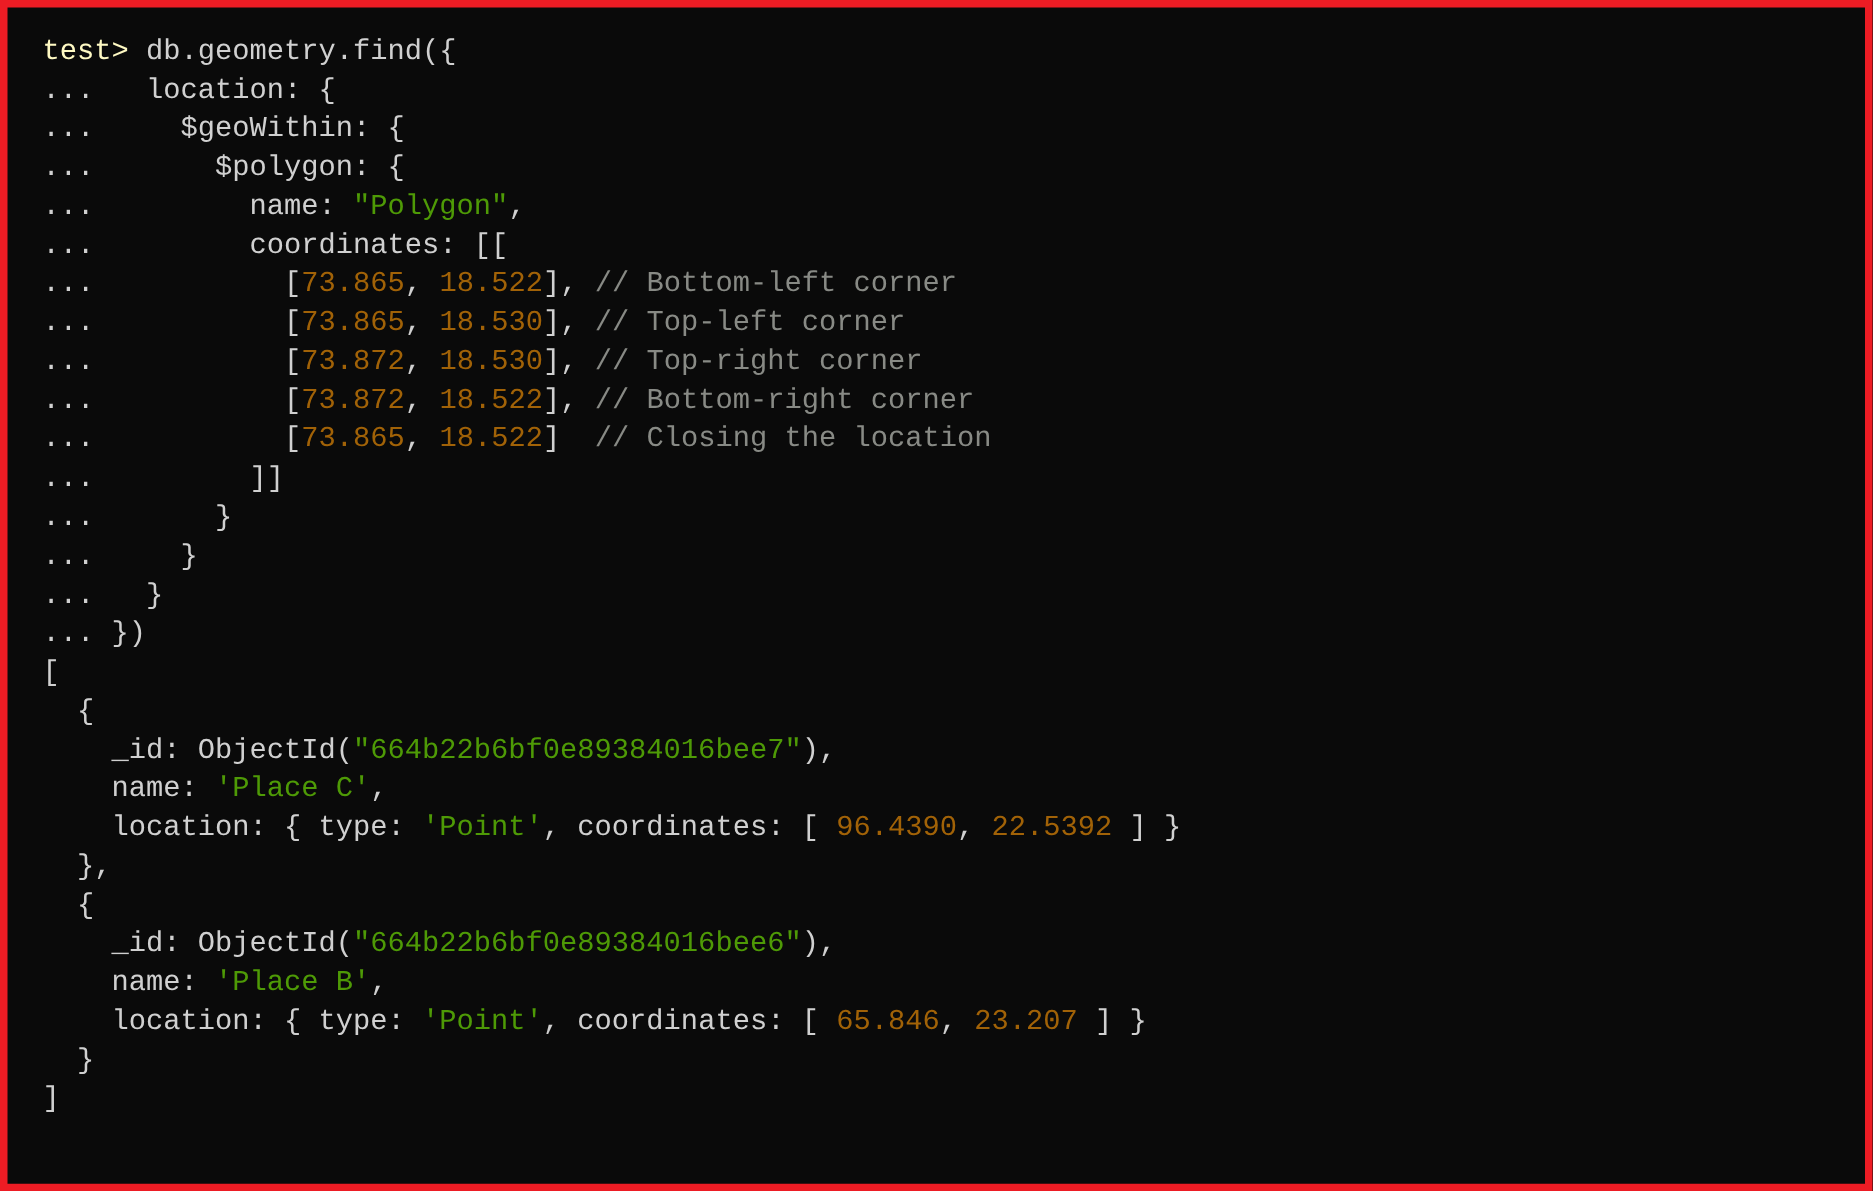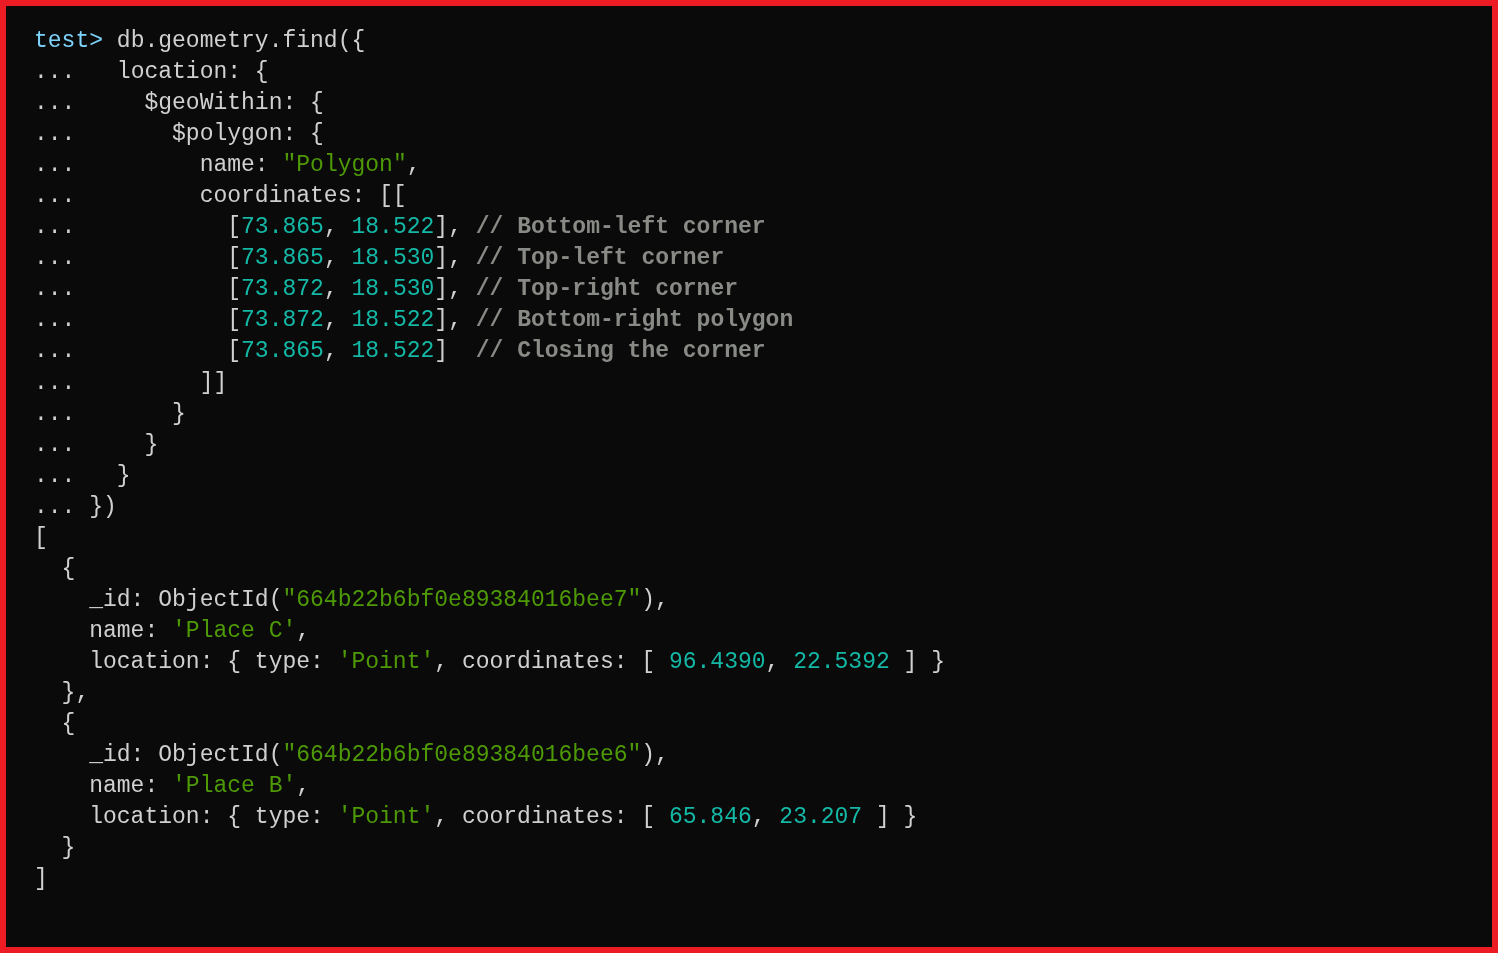--- a/index.html
+++ b/index.html
@@ -15,40 +15,40 @@
       font-family: 'Consolas', 'Monaco', 'Courier New', monospace;
       font-size: 23px;
       line-height: 1.35;
       padding: 20px 28px;
       color: #d0d0d0;
       overflow: hidden;
     }
     .terminal {
       white-space: pre;
     }
-    .prompt { color: #7dd3fc; margin-top: 28px; }
+    .prompt { color: #fef9c3; margin-top: 28px; }
     .cont { color: #d0d0d0; }
     .string { color: #4e9a06; }
-    .number { color: #14b8a6; }
-    .comment { color: #888a85; font-weight: bold; }
+    .number { color: #a16207; }
+    .comment { color: #888a85; }
   </style>
 </head>
 <body>
 
 <div class="terminal"><span class="prompt">test&gt;</span><span> </span><span>db.geometry.find({</span>
 <span class="cont">...</span><span>   location: {</span>
 <span class="cont">...</span><span>     $geoWithin: {</span>
 <span class="cont">...</span><span>       $polygon: {</span>
 <span class="cont">...</span><span>         name: </span><span class="string">"Polygon"</span><span>,</span>
 <span class="cont">...</span><span>         coordinates: [[</span>
 <span class="cont">...</span><span>           [</span><span class="number">73.865</span><span>, </span><span class="number">18.522</span><span>], </span><span class="comment">// Bottom-left corner</span>
 <span class="cont">...</span><span>           [</span><span class="number">73.865</span><span>, </span><span class="number">18.530</span><span>], </span><span class="comment">// Top-left corner</span>
 <span class="cont">...</span><span>           [</span><span class="number">73.872</span><span>, </span><span class="number">18.530</span><span>], </span><span class="comment">// Top-right corner</span>
-<span class="cont">...</span><span>           [</span><span class="number">73.872</span><span>, </span><span class="number">18.522</span><span>], </span><span class="comment">// Bottom-right polygon</span>
-<span class="cont">...</span><span>           [</span><span class="number">73.865</span><span>, </span><span class="number">18.522</span><span>]  </span><span class="comment">// Closing the corner</span>
+<span class="cont">...</span><span>           [</span><span class="number">73.872</span><span>, </span><span class="number">18.522</span><span>], </span><span class="comment">// Bottom-right corner</span>
+<span class="cont">...</span><span>           [</span><span class="number">73.865</span><span>, </span><span class="number">18.522</span><span>]  </span><span class="comment">// Closing the location</span>
 <span class="cont">...</span><span>         ]]</span>
 <span class="cont">...</span><span>       }</span>
 <span class="cont">...</span><span>     }</span>
 <span class="cont">...</span><span>   }</span>
 <span class="cont">...</span><span> })</span>
 <span>[</span>
 <span>  {</span>
 <span>    _id: ObjectId(</span><span class="string">"664b22b6bf0e89384016bee7"</span><span>),</span>
 <span>    name: </span><span class="string">'Place C'</span><span>,</span>
 <span>    location: { type: </span><span class="string">'Point'</span><span>, coordinates: [ </span><span class="number">96.4390</span><span>, </span><span class="number">22.5392</span><span> ] }</span>

